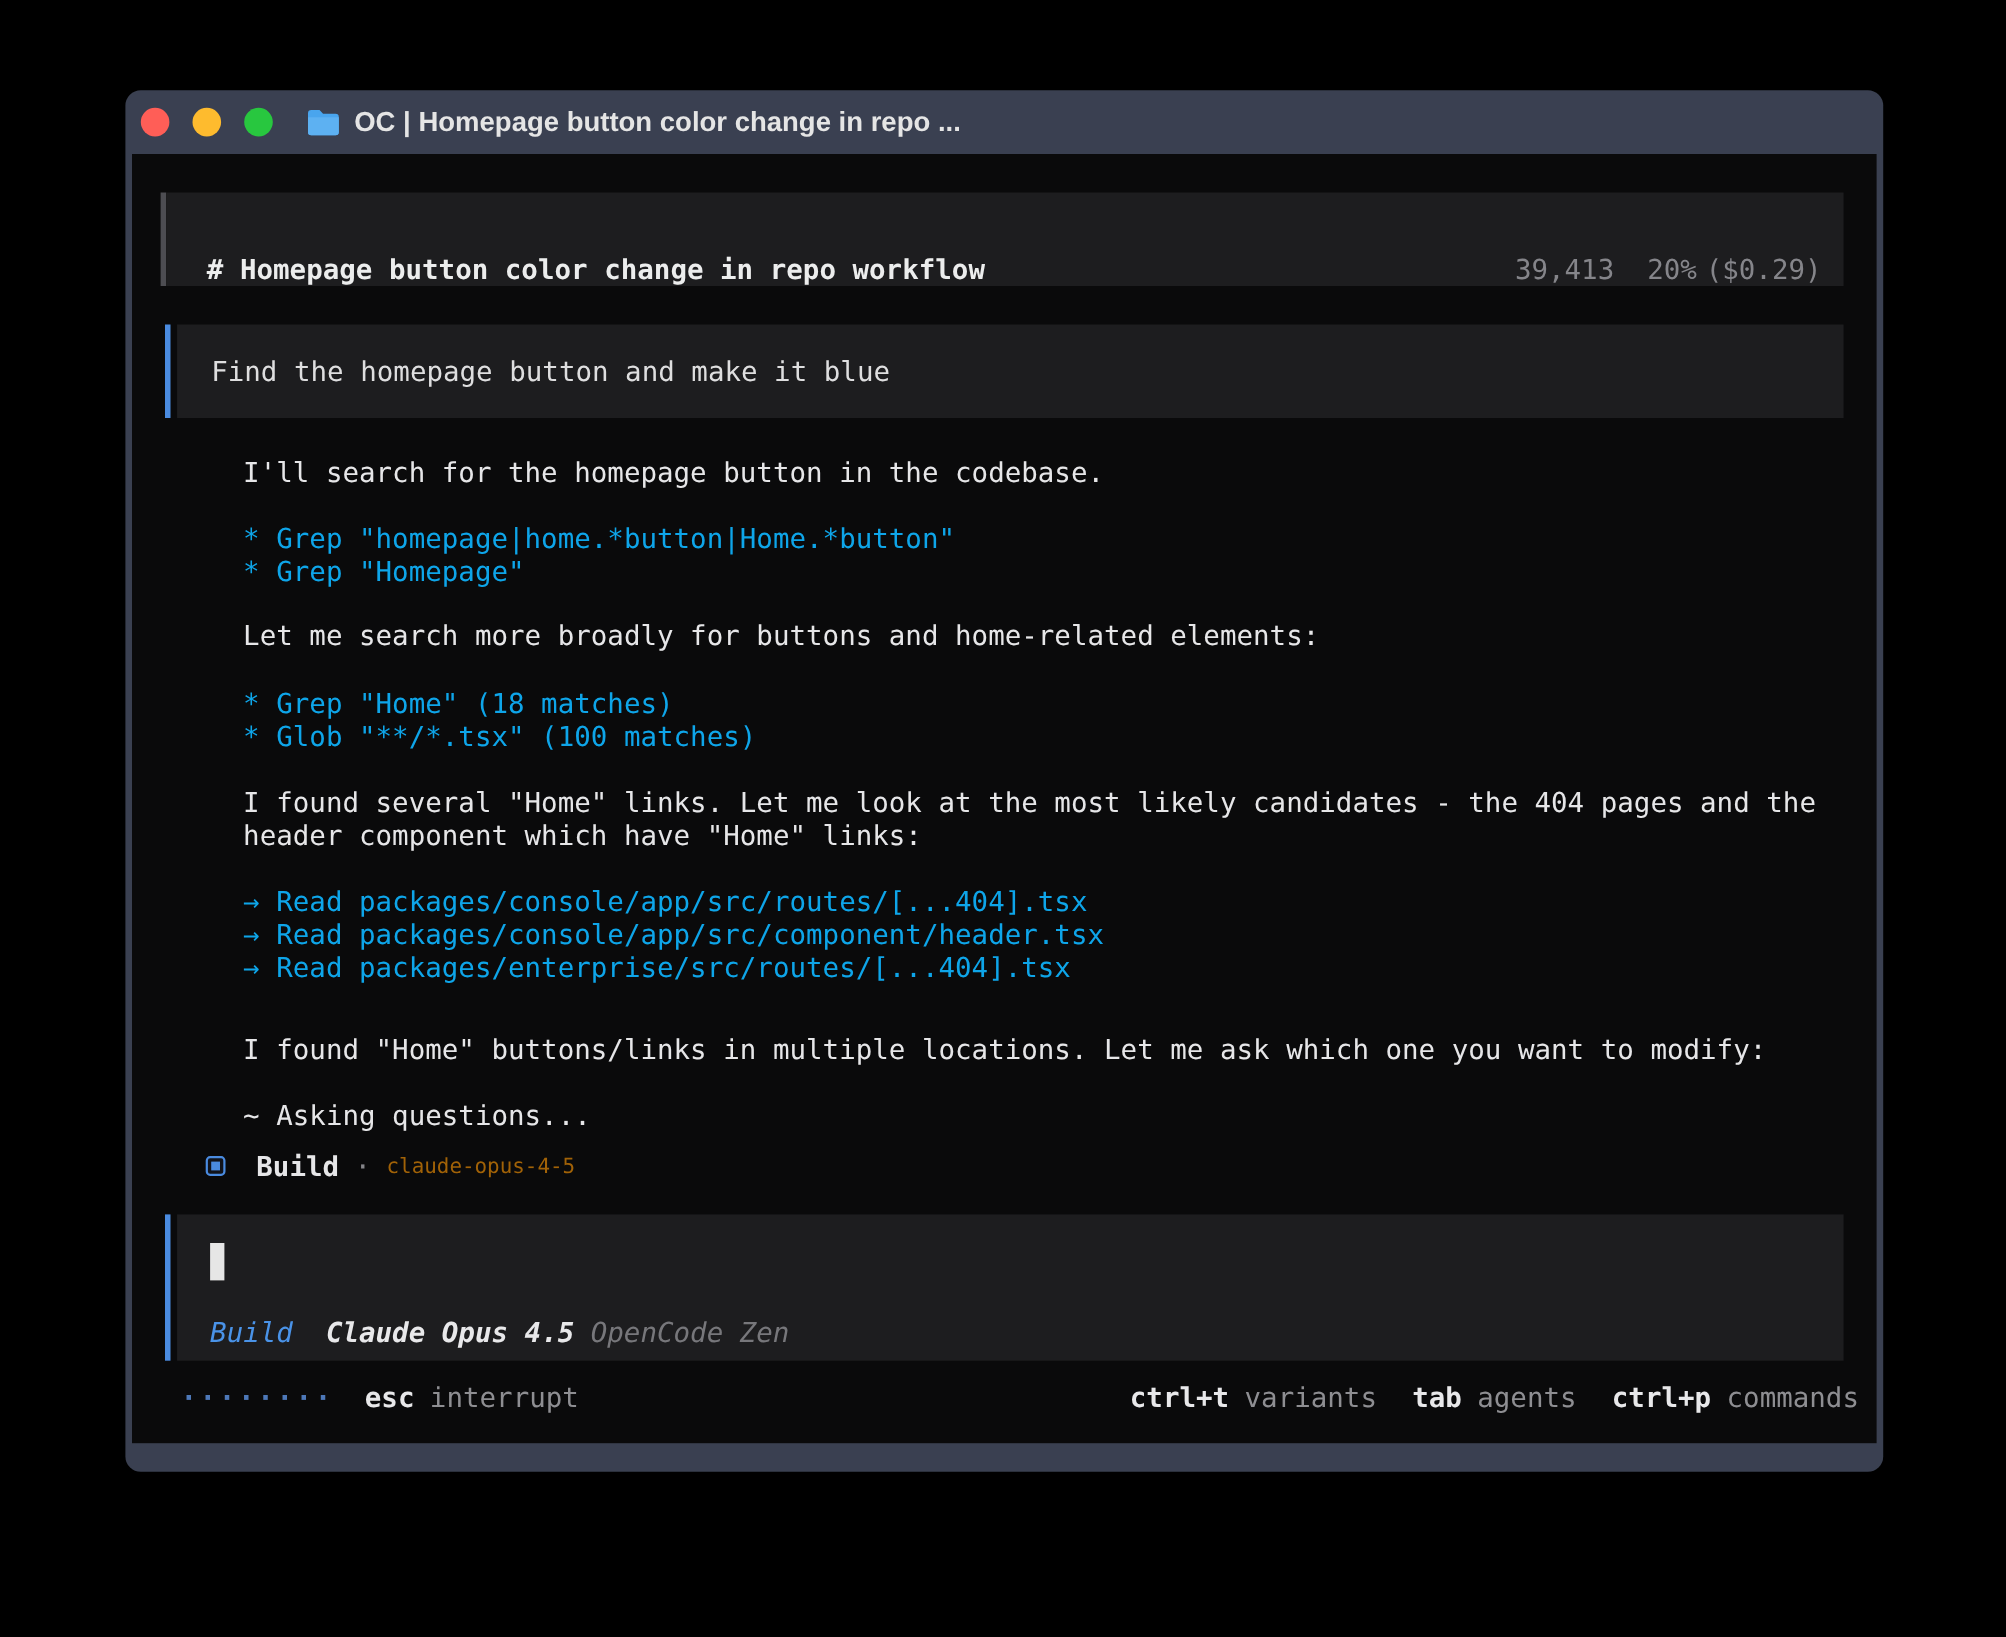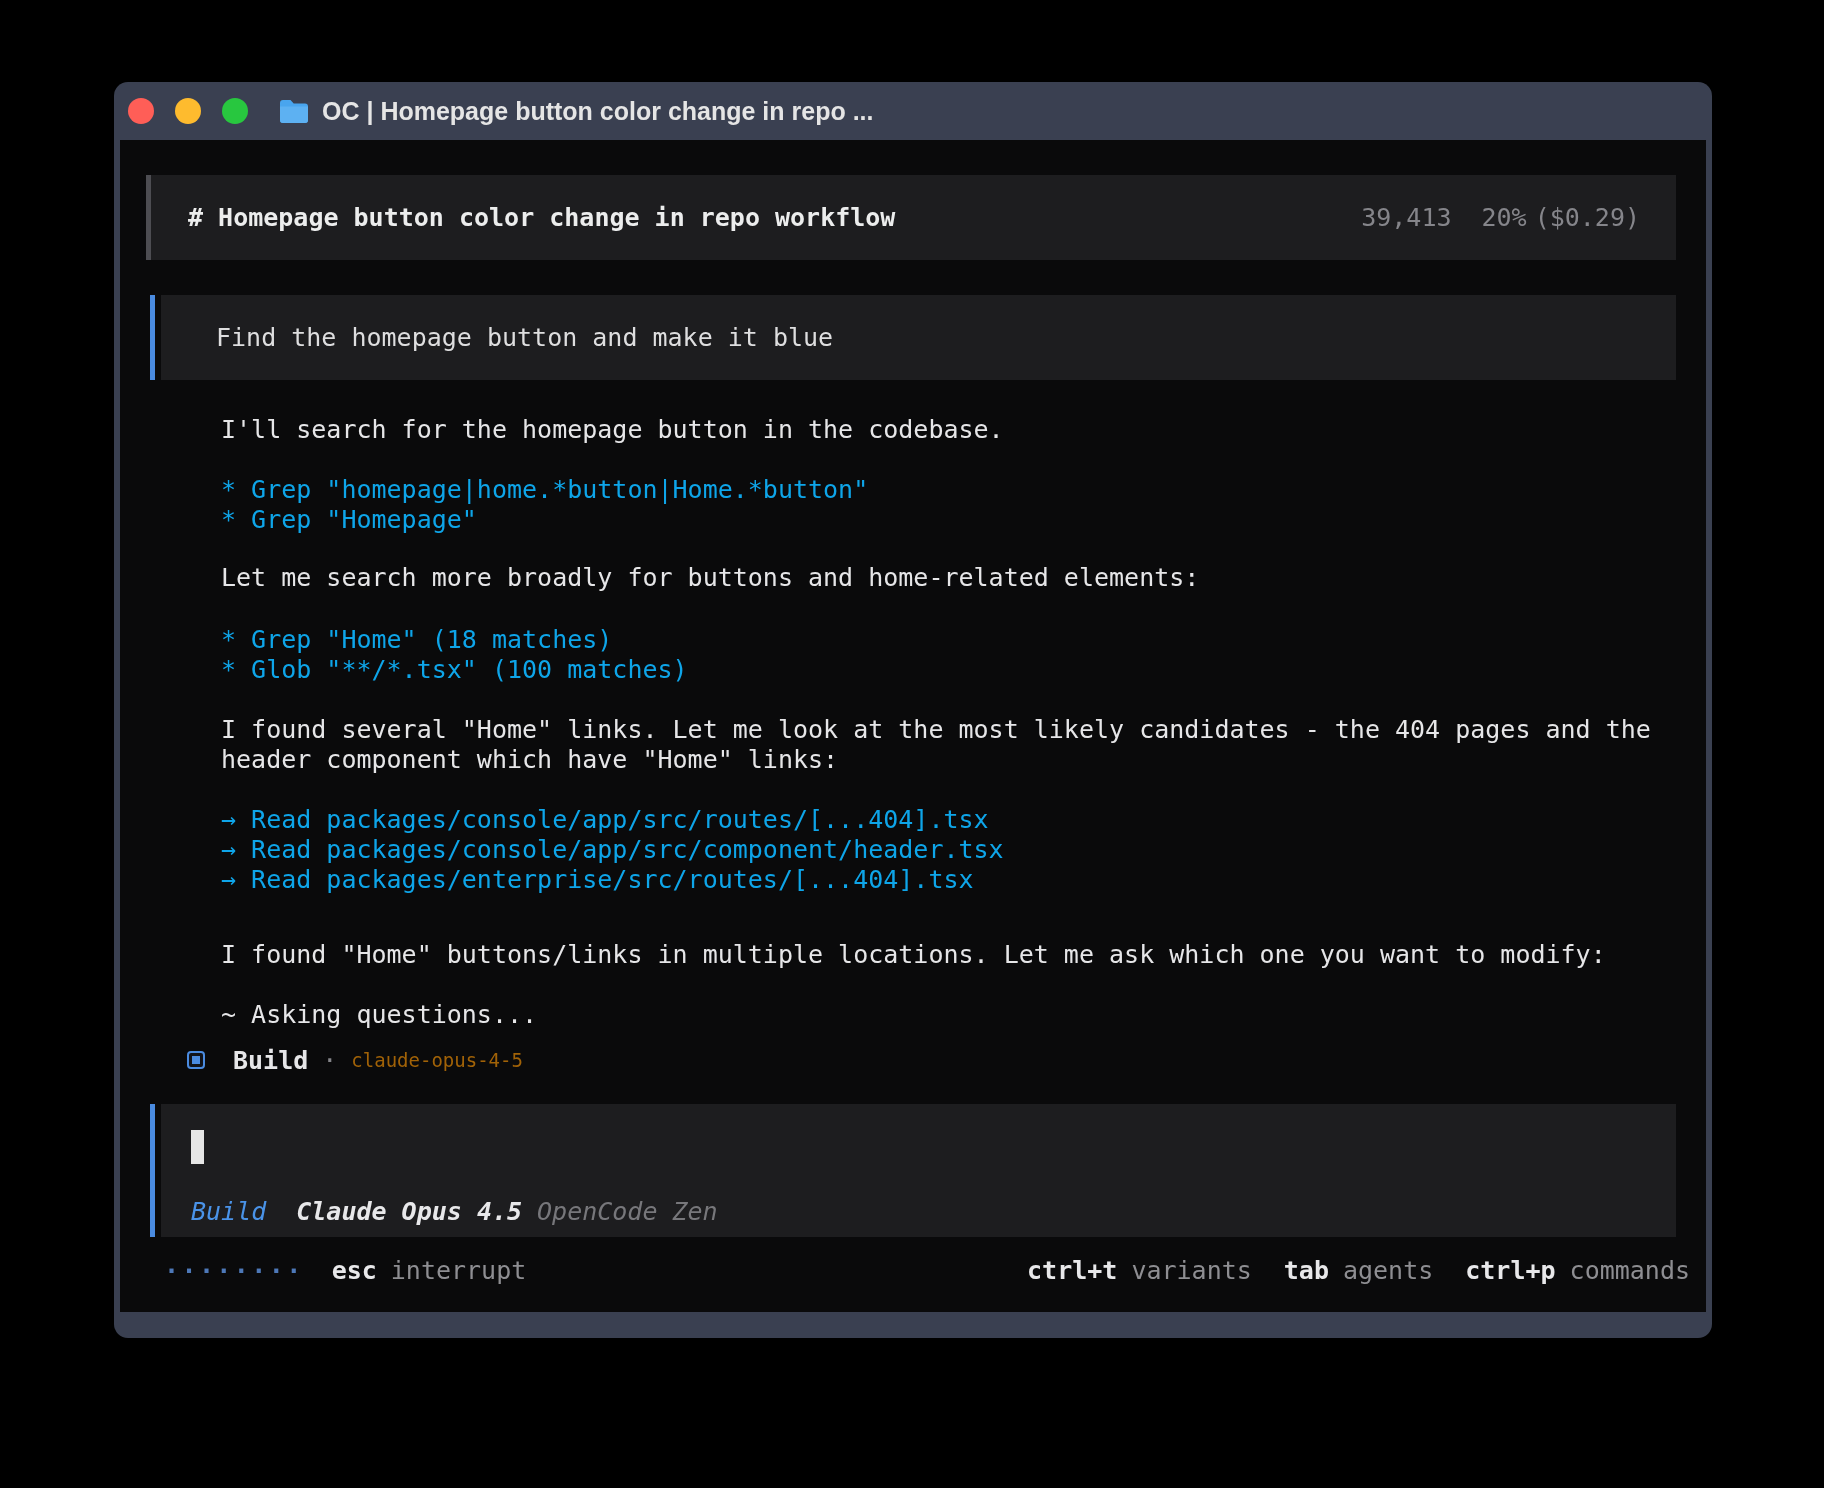--- a/index.html
+++ b/index.html
@@ -32,28 +32,28 @@
 
   
   .box { position:absolute; display:flex; align-items:stretch; }
   .bar { width:5px; flex:0 0 5px; }
   .bar.gray { background:#4d4d52; }
   .bar.blue { background:#4a8be0; }
   .bar-gap { width:6px; flex:0 0 6px; }
   .panel { flex:1 1 auto; background:#1d1d1f; }
 
   .header-box { left:26px; top:35px; width:1530px; height:85px; }
-  .header-box .panel { display:flex; align-items:center; padding:0 36px 0 37px; }
+  .header-box .panel { display:flex; align-items:flex-end; padding:0 20px 0 37px; }
   .session-title { font-size:25px; font-weight:bold; color:#eceded; white-space:pre; }
   .session-stats { margin-left:auto; font-size:25px; color:#85858a; white-space:pre; }
   .session-stats .tok { margin-right:30px; }
   .session-stats .pct { margin-right:8px; }
 
   .user-box { left:30px; top:155px; width:1526px; height:85px; }
-  .user-box .panel { display:flex; align-items:center; padding-left:55px; }
+  .user-box .panel { display:flex; align-items:center; padding-left:31px; }
   .user-text { font-size:25px; color:#dededf; white-space:pre; }
 
   
   .tline { position:absolute; left:72px; height:30px; line-height:30px; font-size:25px; white-space:pre;margin-left:29px; }
   .tline.primary { color:#e6e6e8; }
   .tline.muted   { color:#0ea5e9; }
 
   
   .agent-row { position:absolute; left:67px; top:903px; height:34px; display:flex; align-items:center; }
   .agent-icon { width:18px; height:18px; border:2px solid #4a8be0; border-radius:4px;

